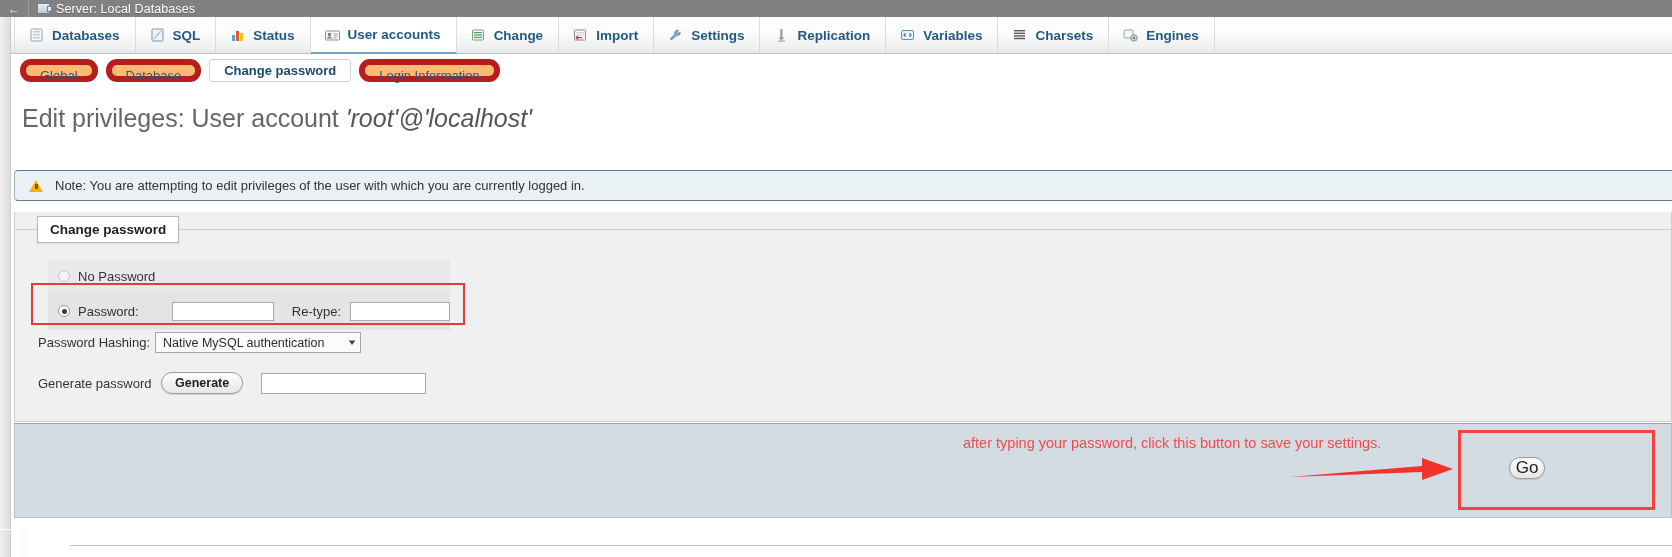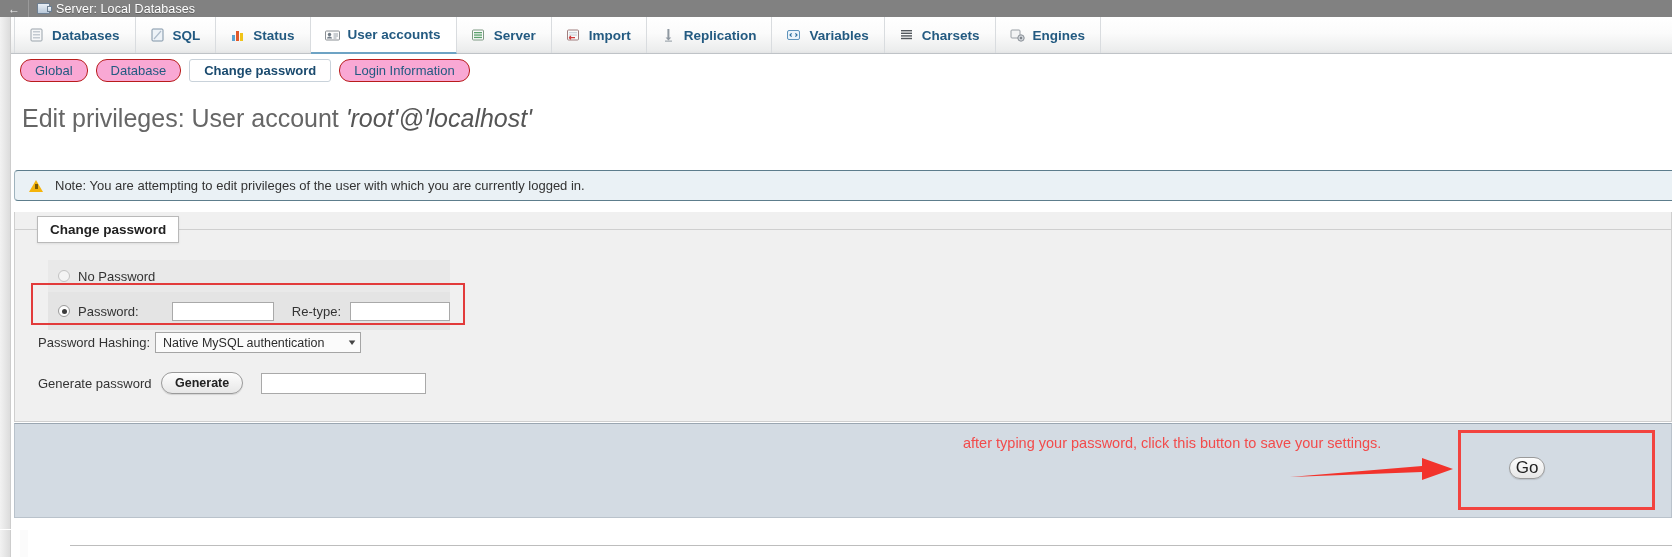--- a/index.html
+++ b/index.html
@@ -65,22 +65,22 @@
   .ico{width:17px;height:16px;position:relative;flex:0 0 auto;display:block;}
 
   
   .subtabs{
     position:absolute;left:0;top:54px;width:1672px;height:33px;
     background:#fff;display:flex;align-items:center;padding-left:20px;
     box-sizing:border-box;gap:8px;
   }
   .pill{
     height:23px;line-height:21px;padding:0 14px;
-    border:1px solid #b91c1c;border-radius:11px;
-    background:#f9a8d4;color:#235a81;font-size:13px;
+    border:6px solid #b91c1c;border-radius:11px;
+    background:#fdba74;color:#235a81;font-size:13px;
     white-space:nowrap;box-sizing:border-box;cursor:default;
   }
   .pill.active{
     background:#fff;border:1px solid #c9d2da;border-radius:3px;
     font-weight:bold;color:#1a4a6e;
   }
 
   
   .heading{
     position:absolute;left:22px;top:104px;
@@ -270,35 +270,43 @@
 
     <div class="tab">
       <span class="ico">
         <svg width="17" height="16" viewBox="0 0 17 16">
             <rect x="2.5" y="3" width="11" height="10" rx="1" fill="#fafafa" stroke="#7f9a84"></rect>
             <rect x="4" y="5" width="8" height="1.3" fill="#59a06a"></rect>
             <rect x="4" y="7.4" width="8" height="1.3" fill="#59a06a"></rect>
             <rect x="4" y="9.8" width="8" height="1.3" fill="#59a06a"></rect>
           </svg>
       </span>
-      <span class="lbl">Server</span>
+      <span class="lbl">Change</span>
     </div>
 
     <div class="tab">
       <span class="ico">
         <svg width="17" height="16" viewBox="0 0 17 16">
             <rect x="2.5" y="3" width="11" height="10" rx="1" fill="#fafafa" stroke="#a07f7f"></rect>
             <rect x="4" y="5" width="8" height="1.3" fill="#cfd6dd"></rect>
             <rect x="4" y="7.4" width="8" height="1.3" fill="#cfd6dd"></rect>
             <path d="M4 10.6h6M4 10.6l2-1.6M4 10.6l2 1.6" stroke="#d03a3a" stroke-width="1.2" fill="none"></path>
           </svg>
       </span>
       <span class="lbl">Import</span>
     </div>
 
+    <div class="tab">
+      <span class="ico">
+        <svg width="17" height="16" viewBox="0 0 17 16">
+            <path d="M11.5 3.2a3 3 0 0 0-3.7 3.9L3.2 11.7l1.4 1.4 4.6-4.6a3 3 0 0 0 3.9-3.7l-1.7 1.7-1.3-1.3z" fill="#7fa6c8" stroke="#5c7f9e" stroke-width=".7"></path>
+          </svg>
+      </span>
+      <span class="lbl">Settings</span>
+    </div>
 
     <div class="tab">
       <span class="ico">
         <svg width="17" height="16" viewBox="0 0 17 16">
             <rect x="7.4" y="2" width="2" height="9" fill="#8f98a1"></rect>
             <path d="M5.6 10.5h5.6l-2.8 3z" fill="#8f98a1"></path>
             <rect x="5" y="13.6" width="7" height="1" fill="#8f98a1"></rect>
           </svg>
       </span>
       <span class="lbl">Replication</span>

